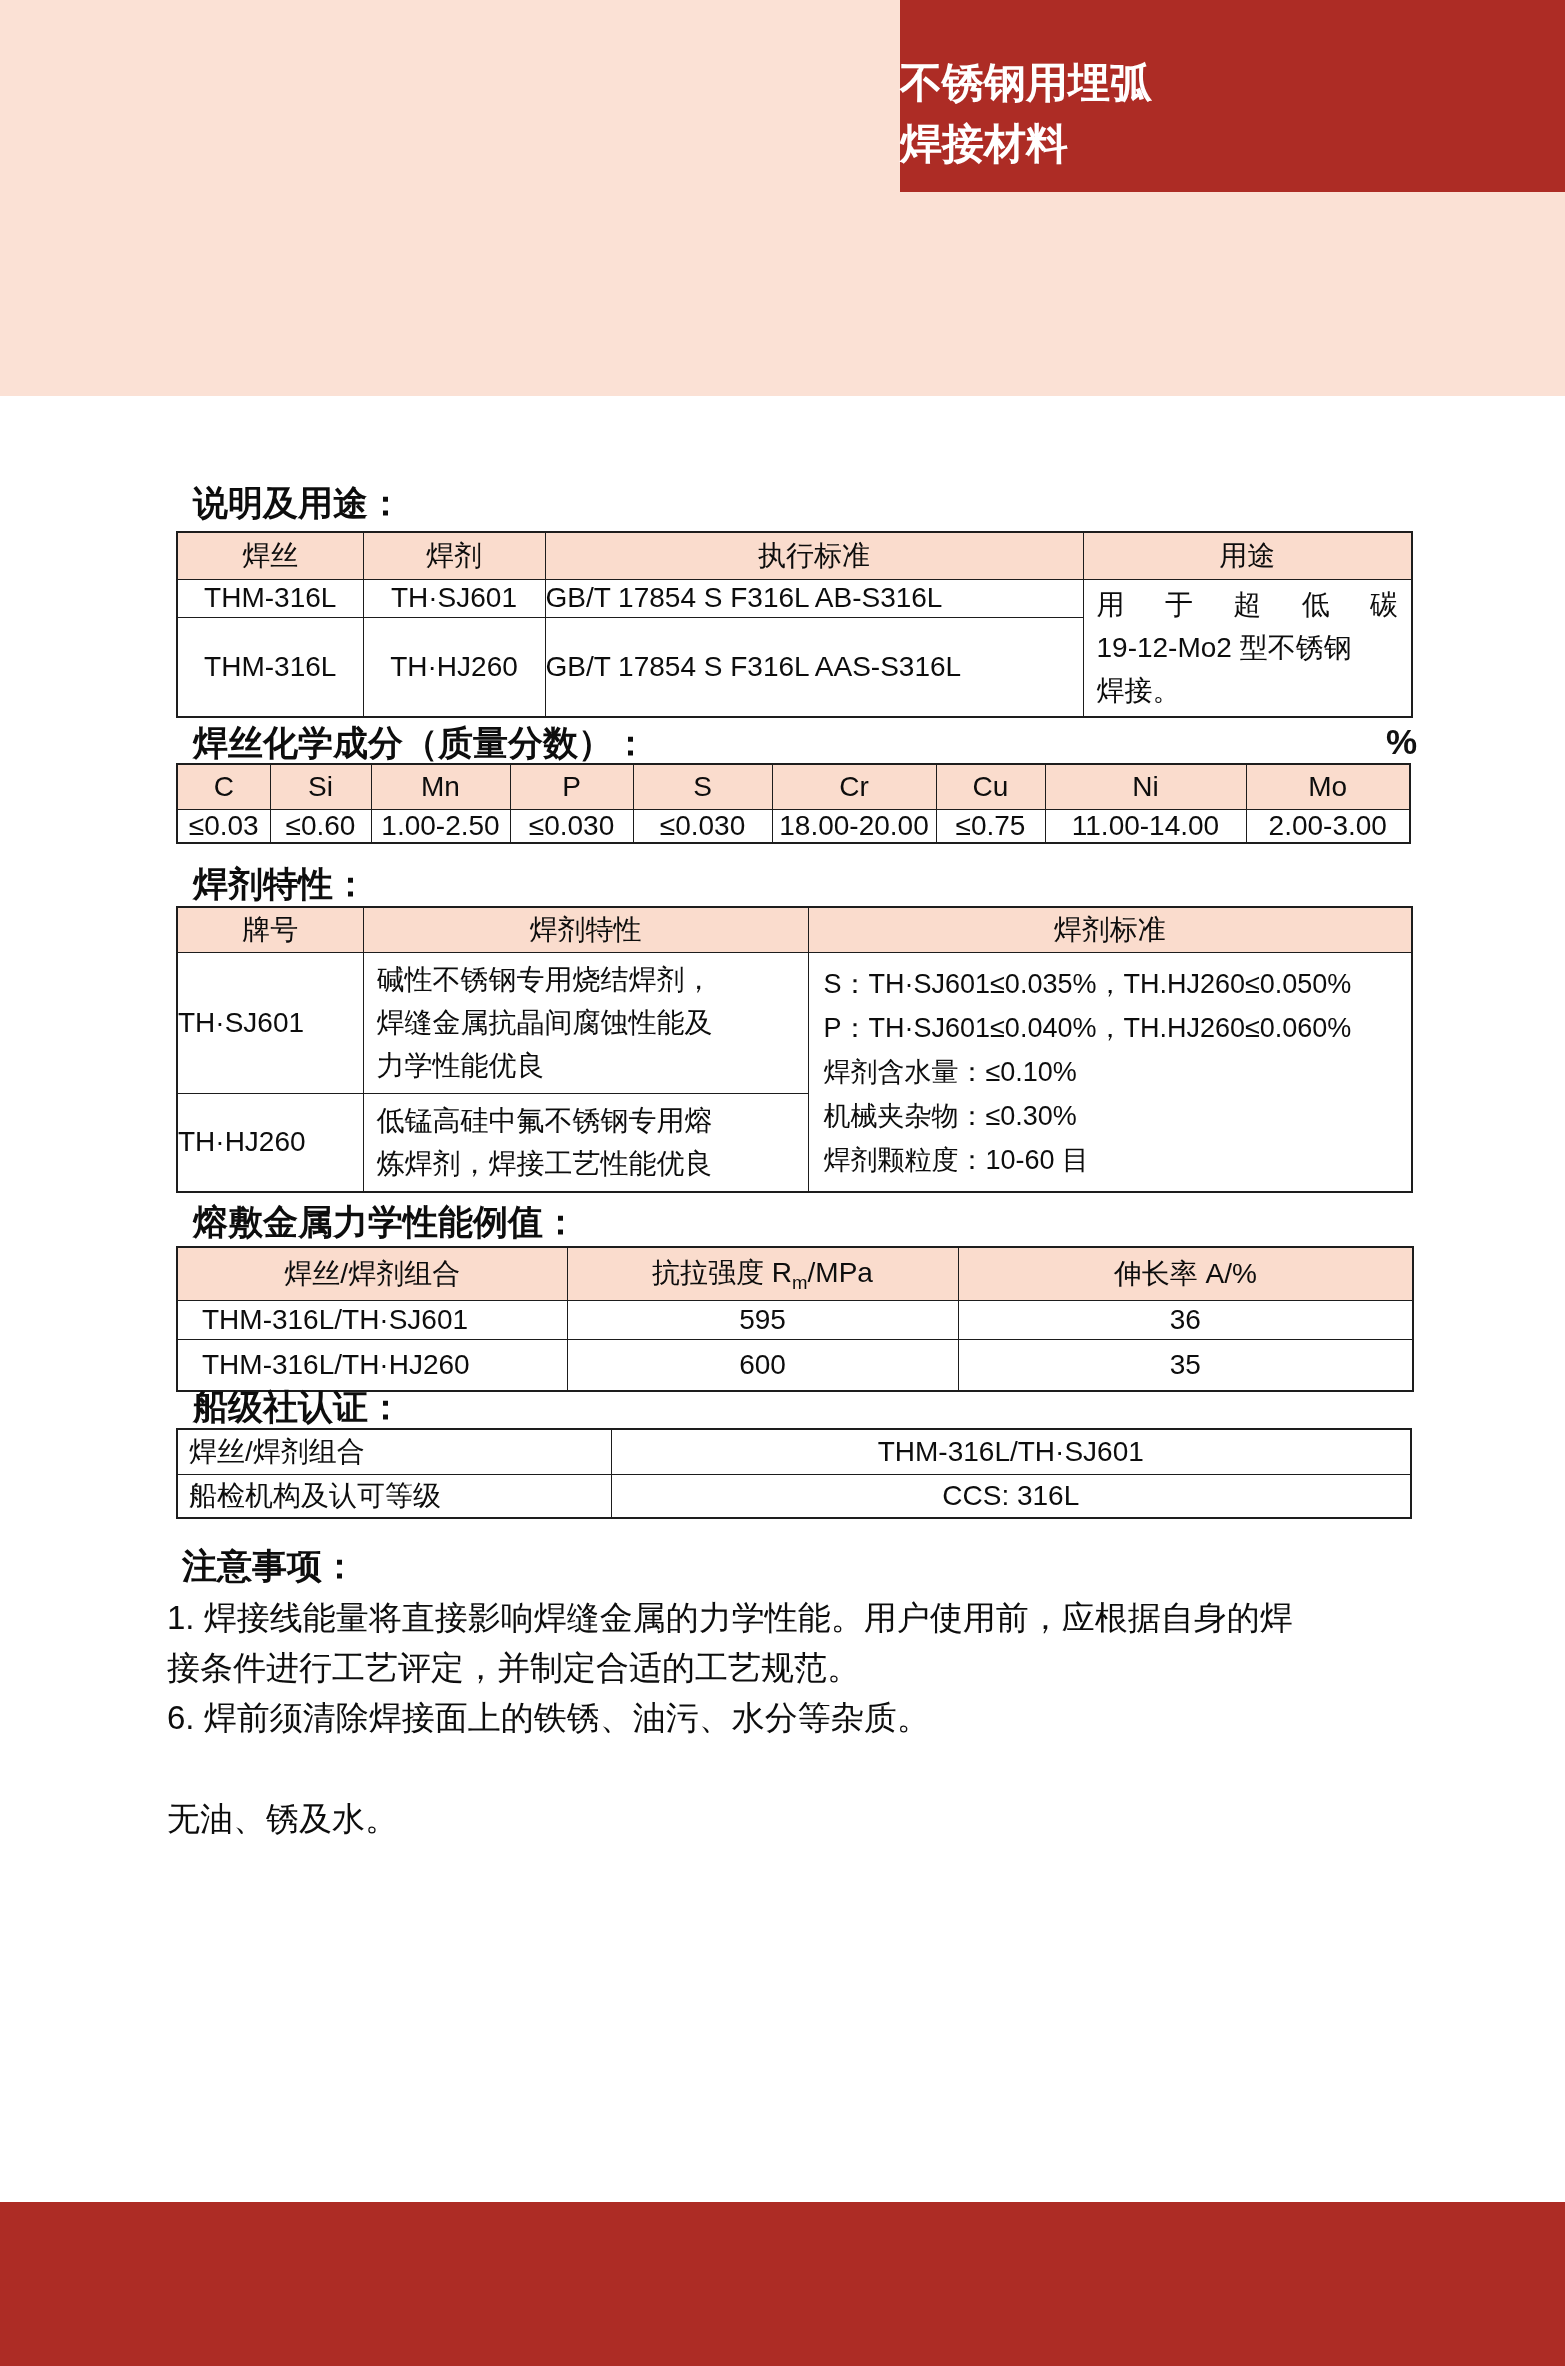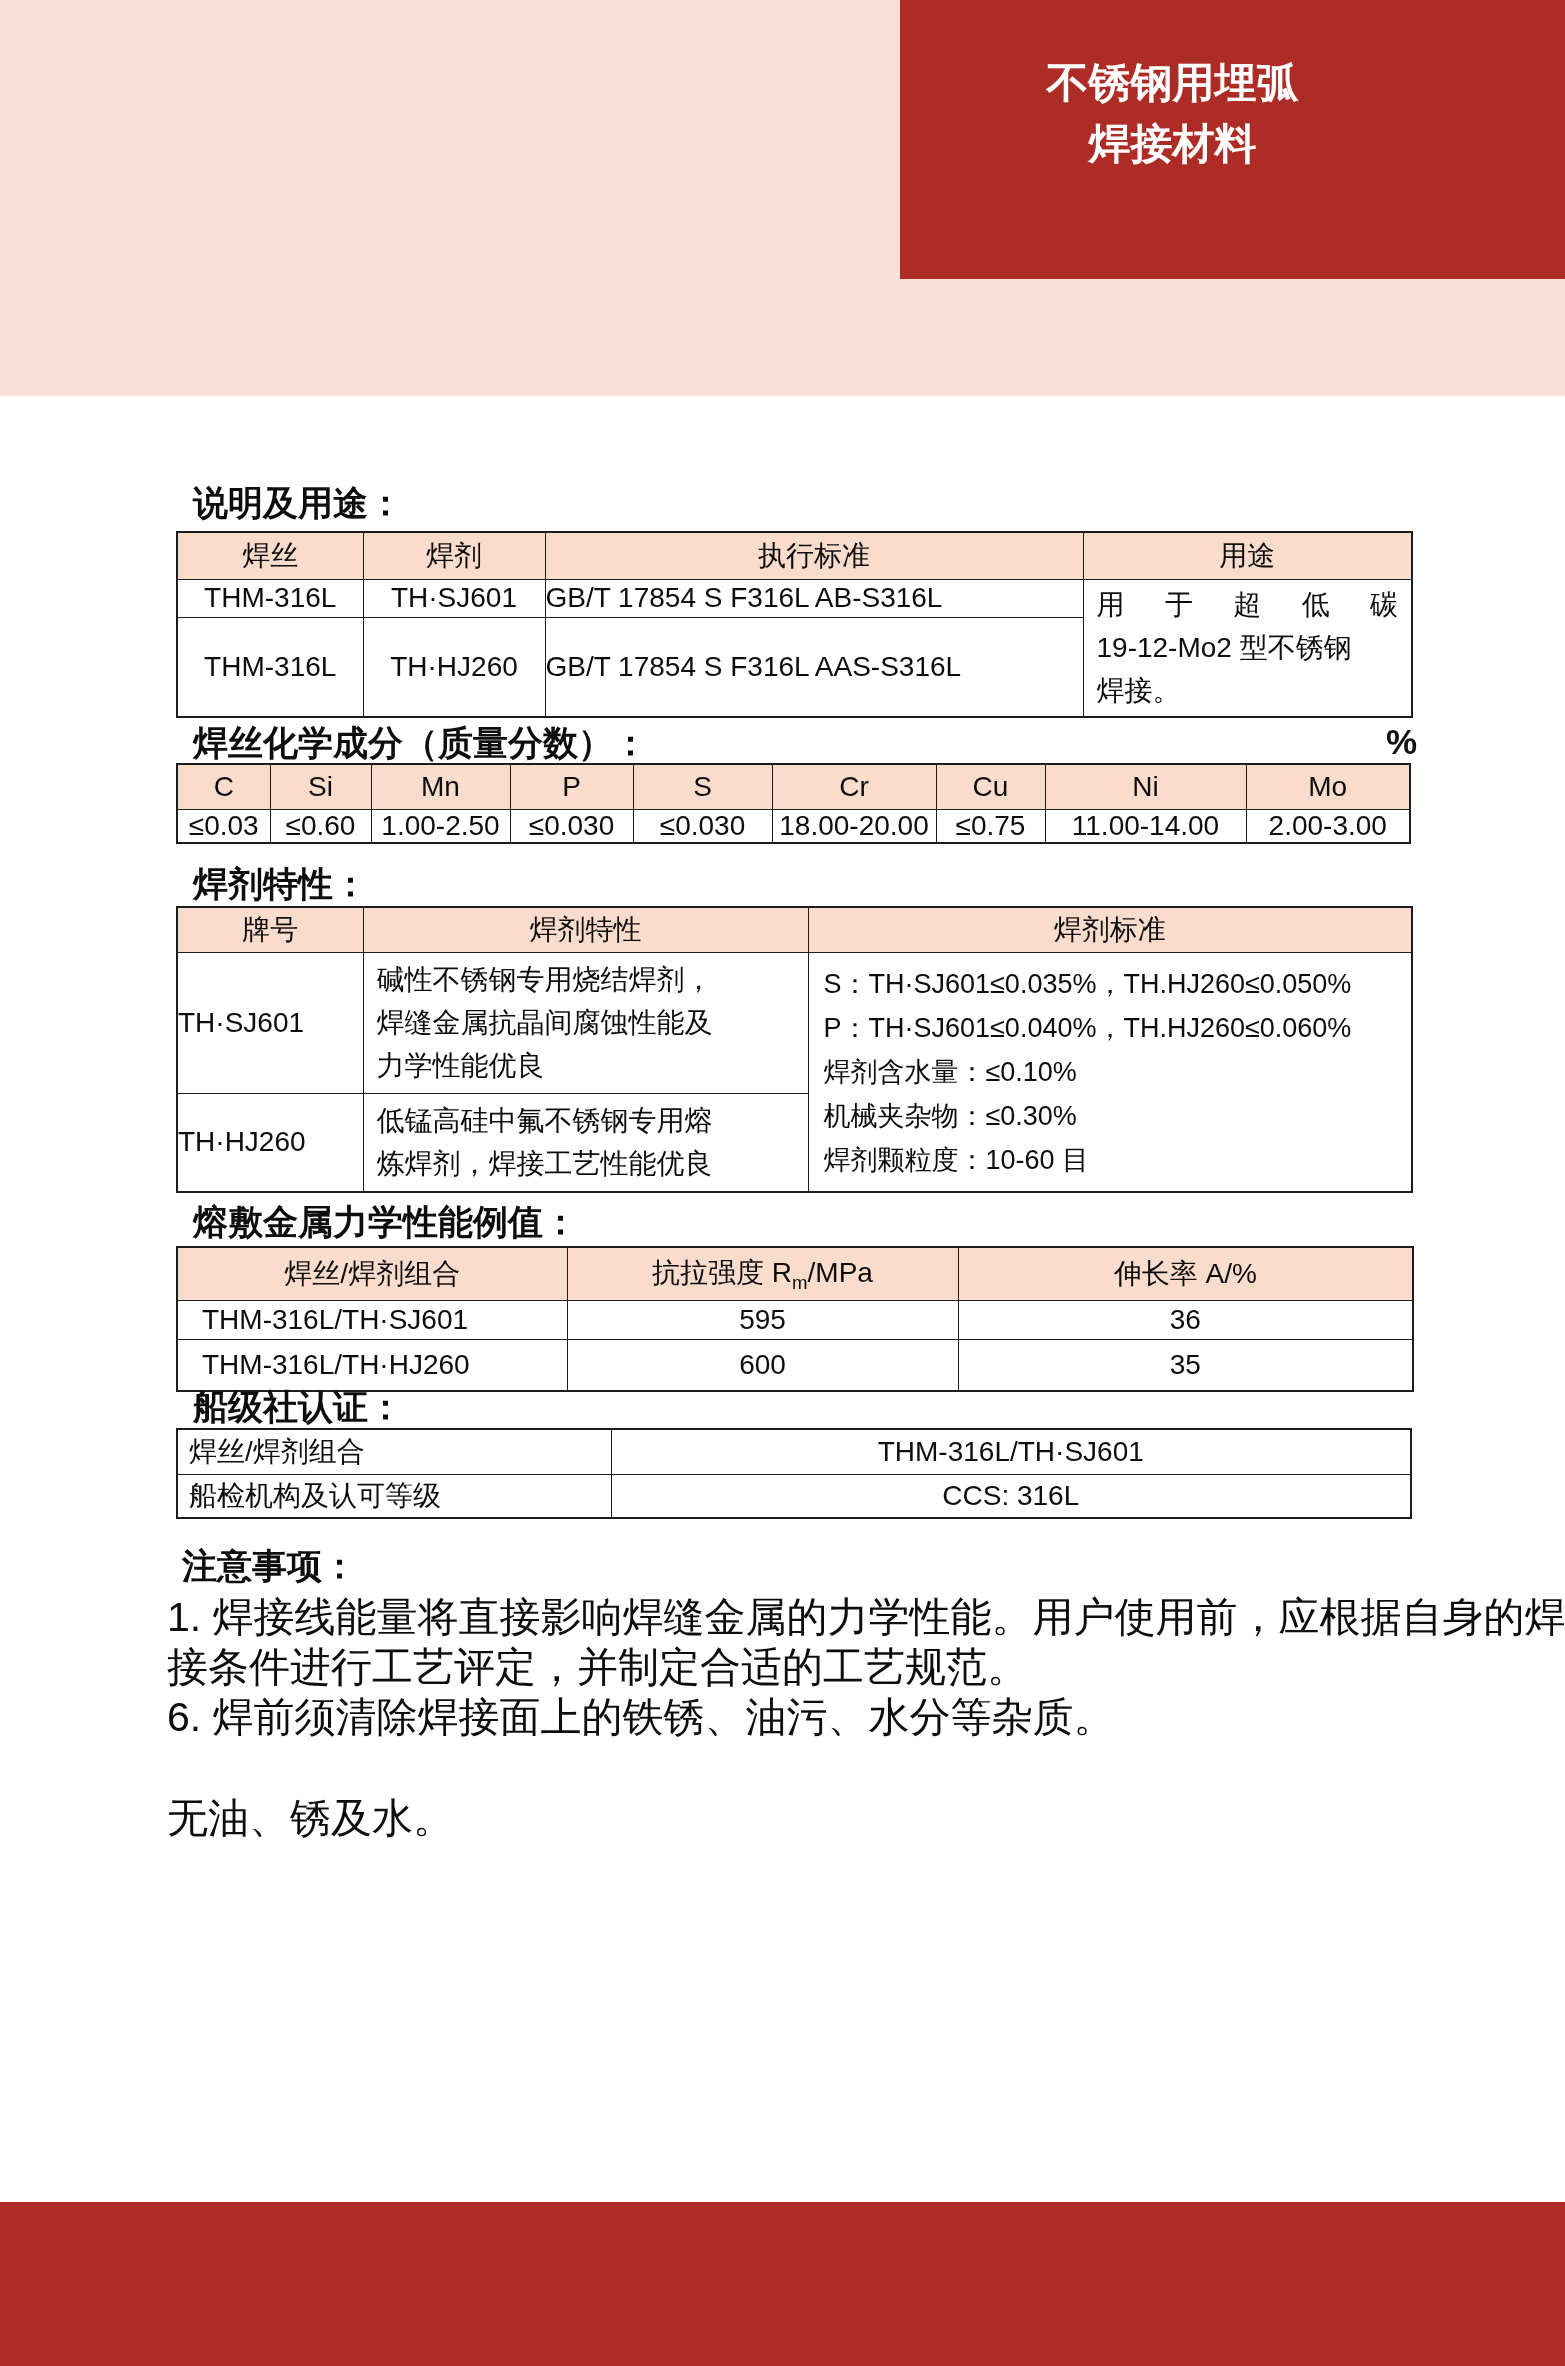--- a/index.html
+++ b/index.html
@@ -3,23 +3,23 @@
 <meta charset="utf-8">
 <style>
   html,body { margin:0; padding:0; background:#ffffff; }
   .page {
     position:relative; width:1566px; height:2366px; background:#ffffff;
     font-family:"Liberation Sans","DejaVu Sans",sans-serif; color:#111;
     overflow:hidden;
   }
   .banner { position:absolute; top:0; left:0; width:1566px; height:396px; background:#fbe1d5; }
   .title-block {
-    position:absolute; top:0; left:900px; width:666px; height:279px;
+    position:absolute; top:0; left:900px; width:666px; height:192px;
     background:#ad2c25; color:#ffffff; box-sizing:border-box;
-    padding:52px 121px 0 0; text-align:center;
+    padding:52px 121px 0 0; text-align:left;
     font-weight:bold; font-size:42px; line-height:61px;
   }
   .bottom-bar { position:absolute; top:2202px; left:0; width:1566px; height:164px; background:#ad2c25; }
 
   .sec-title { position:absolute; font-size:35px; font-weight:bold; color:#0d0d0d; white-space:nowrap; }
   .pct-label { position:absolute; left:1231px; top:722px; width:186px; text-align:right; font-size:35px; font-weight:bold; }
 
   table.doc { position:absolute; border-collapse:collapse; table-layout:fixed; width:1235px; background:#ffffff; }
   table.doc, table.doc td { border:1.9px solid #1d1d1d; }
   table.doc { border-width:2.8px; }
@@ -30,21 +30,21 @@
   td.brand { text-align:left; padding-left:14px; }
 
   .usage-cell { padding:3.7px 13px !important; line-height:43px; vertical-align:middle; }
   .usage-line-justify { text-align:justify; text-align-last:justify; }
   .desc-cell { padding:5.6px 13px !important; line-height:43px; }
   .std-cell { padding:5.6px 15px !important; line-height:44px; font-size:27px !important; }
   .combo-cell { text-align:left; padding-left:24px !important; }
   .label-cell { text-align:left; padding-left:11px !important; }
   sub.rm { font-size:18.6px; }
 
-  .note-line { position:absolute; left:167px; font-size:41px; line-height:41px; white-space:nowrap; color:#0d0d0d; }
+  .note-line { position:absolute; left:167px; font-size:33px; line-height:41px; white-space:nowrap; color:#0d0d0d; }
 </style>
 </head>
 <body>
 
 <div class="page">
 
   <div class="banner"></div>
 
   <div class="title-block">
     <div>不锈钢用埋弧</div>

